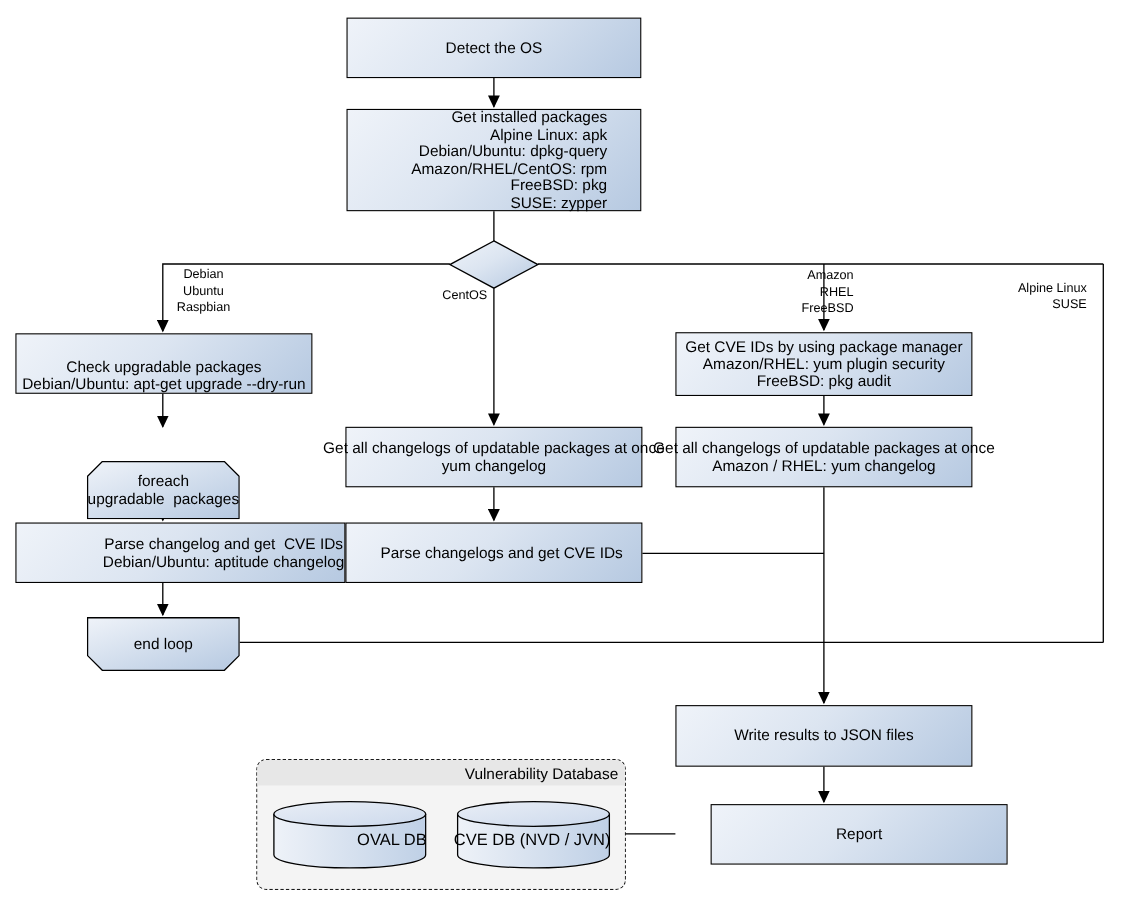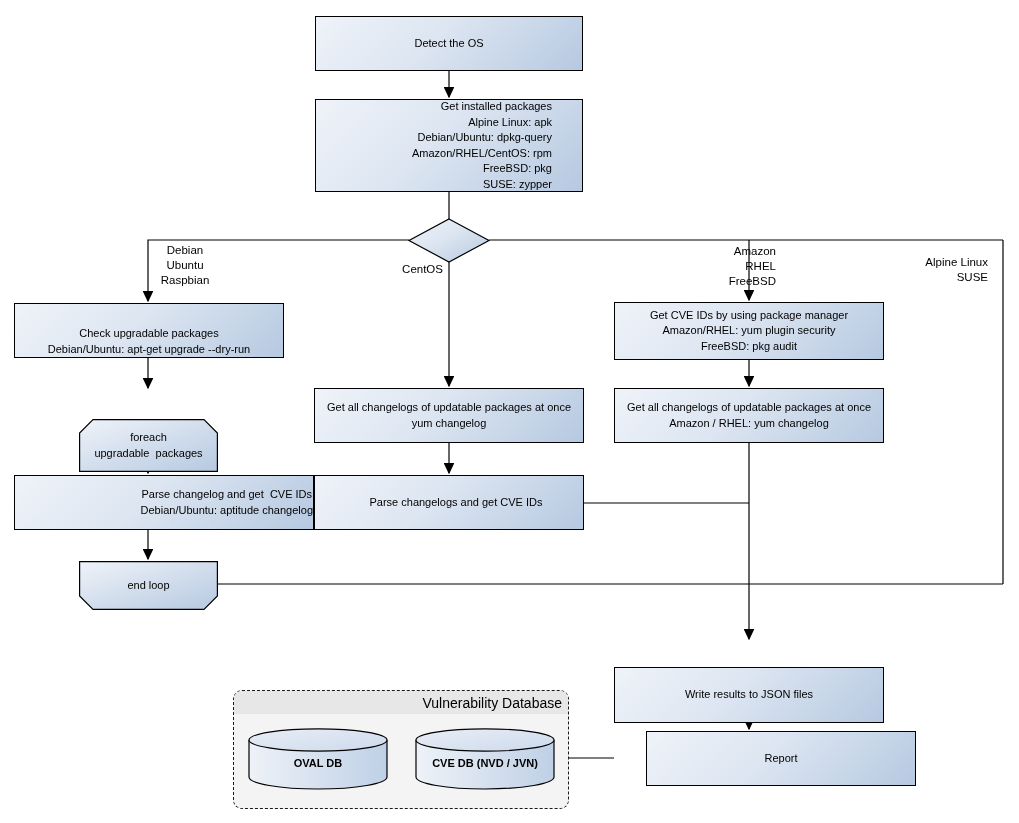--- a/index.html
+++ b/index.html
@@ -7,21 +7,21 @@
     position:relative; width:1019px; height:823px; background:#ffffff;
     font-family:"Liberation Sans","DejaVu Sans",sans-serif; color:#000;
     overflow:hidden;
   }
   svg.wires { position:absolute; left:0; top:0; z-index:1; }
   .node {
     position:absolute; z-index:2; box-sizing:border-box;
     border:1px solid #000;
     background:linear-gradient(135deg,#eff3f9 0%,#dce5f1 45%,#b6c9e1 100%);
     display:flex; align-items:center; justify-content:center;
-    font-size:11px; line-height:15.5px; text-align:center; white-space:pre;
+    font-size:14px; line-height:15.5px; text-align:center; white-space:pre;
   }
   .node.align-right { justify-content:flex-end; text-align:right; padding-right:30px; }
   .node.shape { border:none; background:none; }
   .node.shape > svg { position:absolute; left:0; top:0; }
   .node.shape > .txt { position:relative; z-index:2; }
   .edge-label {
     position:absolute; z-index:2; font-size:11.5px; line-height:15px; white-space:pre;
   }
   .edge-label.right { text-align:right; }
   .edge-label.center { text-align:center; }
@@ -31,22 +31,22 @@
     background:#f4f4f4; border:1.5px dashed #1a1a1a; border-radius:9px;
   }
   .db-header {
     position:absolute; left:0; top:0; right:0; height:23px;
     background:#e7e7e7; border-radius:8px 8px 0 0;
     display:flex; align-items:center; justify-content:flex-end;
     font-size:14px; padding-right:6px; box-sizing:border-box;
   }
   .cylinder {
     position:absolute; z-index:3;
-    display:flex; align-items:center; justify-content:center;
-    font-size:11px; white-space:pre;font-weight:bold;
+    display:flex; align-items:center; justify-content:flex-end;
+    font-size:15px; white-space:pre;
   }
   .cylinder > svg { position:absolute; left:0; top:0; }
   .cylinder > .txt { position:relative; z-index:2; padding-top:8px; }
 </style>
 </head>
 <body>
 
 <div class="canvas">
 
   <svg class="wires" width="1019" height="823" viewBox="0 0 1019 823">
@@ -145,21 +145,21 @@
     <div class="txt">Get CVE IDs by using package manager
 Amazon/RHEL: yum plugin security
 FreeBSD: pkg audit</div>
   </div>
 
   <div class="node" style="left:614px; top:388px; width:270px; height:55px;">
     <div class="txt">Get all changelogs of updatable packages at once
 Amazon / RHEL: yum changelog</div>
   </div>
 
-  <div class="node" style="left:614px; top:667px; width:270px; height:56px;">
+  <div class="node" style="left:614px; top:641px; width:270px; height:56px;">
     <div class="txt">Write results to JSON files</div>
   </div>
 
   <div class="node" style="left:614px; top:731px; width:270px; height:55px;margin-left:32px;">
     <div class="txt">Report</div>
   </div>
 
   <div class="edge-label center" style="left:150px; top:243px; width:70px;">Debian
 Ubuntu
 Raspbian</div>

